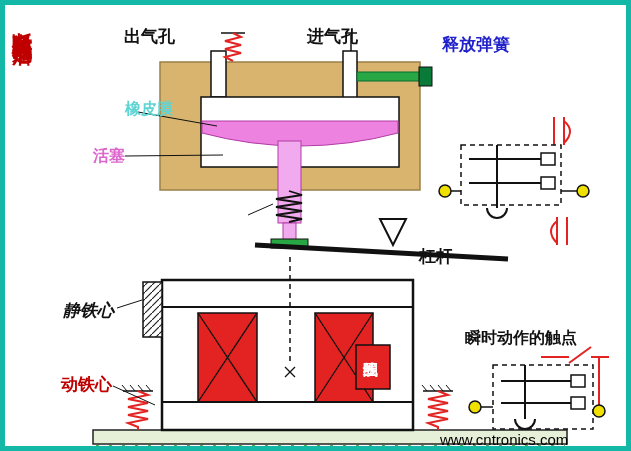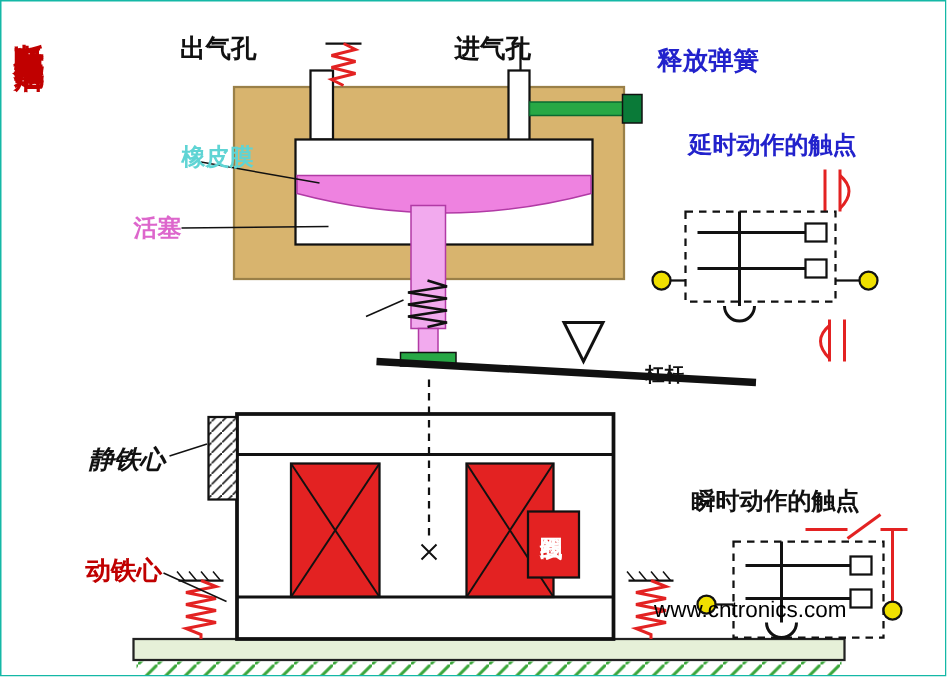--- a/index.html
+++ b/index.html
@@ -1,42 +1,42 @@
 <!DOCTYPE html>
 <html style="--title-red: #c00000; --label-blue: #2222cc; --label-cyan: #5fd4d4; --label-magenta: #dd66cc; --chamber-tan: #d8b46e; --diaphragm-pink: #ee82e0; --piston-pink: #f2aaee; --screw-green: #27a845; --coil-red: #e32222; --spring-red: #e32222; --terminal-yellow: #f0e000; --base-green: #3aa53a;"><head>
 <meta charset="utf-8">
 <style>
   html,body{margin:0;padding:0;background:#fff;}
   .stage{
     position:relative;width:631px;height:451px;background:#fff;overflow:hidden;
-    box-sizing:border-box;border:1px solid #14b8a6;
+    box-sizing:border-box;border:5px solid #14b8a6;
     font-family:"Liberation Sans","DejaVu Sans",sans-serif;
   }
   .stage svg{position:absolute;left:0;top:0;z-index:1;}
   .lbl{position:absolute;z-index:2;font-weight:bold;white-space:nowrap;color:#111;}
   .lbl-title{
     left:6px;top:12px;font-size:20px;line-height:1.08;letter-spacing:1px;
     color:var(--title-red);writing-mode:vertical-lr;text-orientation:upright;
   }
   .lbl-outlet{left:119px;top:20px;font-size:17px;}
   .lbl-inlet{left:302px;top:20px;font-size:17px;}
   .lbl-screw{left:437px;top:28px;font-size:17px;color:var(--label-blue);}
   .lbl-diaphragm{left:80px;top:94px;font-size:16px;color:var(--label-cyan);margin-left:40px;}
   .lbl-piston{left:88px;top:141px;font-size:16px;color:var(--label-magenta);}
   .lbl-release{left:164px;top:200px;font-size:17px;}
-  .lbl-lever{left:414px;top:240px;font-size:13px;margin-left:15px;}
+  .lbl-lever{left:414px;top:240px;font-size:17px;}
   .lbl-delay{left:458px;top:86px;font-size:16px;color:var(--label-blue);}
   .lbl-static{left:58px;top:294px;font-size:17px;font-style:italic;}
   .lbl-moving{left:56px;top:368px;font-size:17px;color:var(--title-red);}
   .lbl-coil{
     left:357px;top:345px;font-size:15px;color:#fff;line-height:1.1;
     writing-mode:vertical-lr;text-orientation:upright;
   }
   .lbl-instant{left:460px;top:323px;font-size:16px;}
-  .lbl-watermark{left:435px;top:397px;font-size:15px;font-weight:normal;color:var(--watermark-orange);z-index:3;}
+  .lbl-watermark{left:435px;top:426px;font-size:15px;font-weight:normal;color:var(--watermark-orange);z-index:3;}
 </style>
 </head>
 <body>
 
 <div class="stage">
 
   <svg width="631" height="451" viewBox="0 0 631 451">
     <defs>
       <pattern id="hb" width="7" height="7" patternUnits="userSpaceOnUse">
         <rect width="7" height="7" fill="#fff"></rect>
@@ -163,19 +163,18 @@
     </g>
   </svg>
 
   <div class="lbl lbl-title">断电延时时间继电器通电后</div>
   <div class="lbl lbl-outlet">出气孔</div>
   <div class="lbl lbl-inlet">进气孔</div>
   <div class="lbl lbl-screw">释放弹簧</div>
   <div class="lbl lbl-diaphragm">橡皮膜</div>
   <div class="lbl lbl-piston">活塞</div>
   <div class="lbl lbl-lever">杠杆</div>
-  <div class="lbl lbl-delay">延时动作的触点</div>
   <div class="lbl lbl-static">静铁心</div>
   <div class="lbl lbl-moving">动铁心</div>
   <div class="lbl lbl-coil">线圈</div>
   <div class="lbl lbl-instant">瞬时动作的触点</div>
   <div class="lbl lbl-watermark">www.cntronics.com</div>
 </div>
 
 </body></html>

